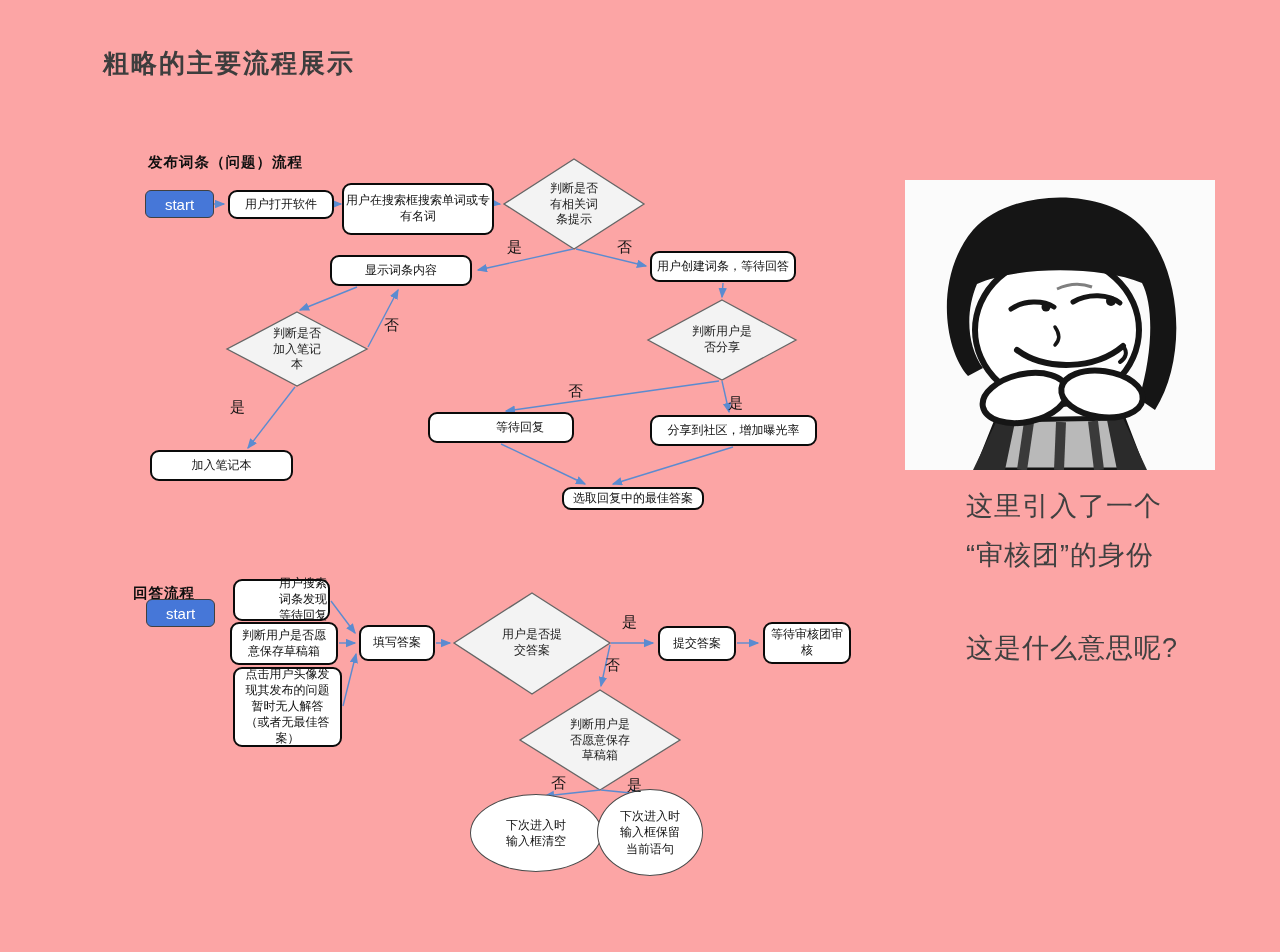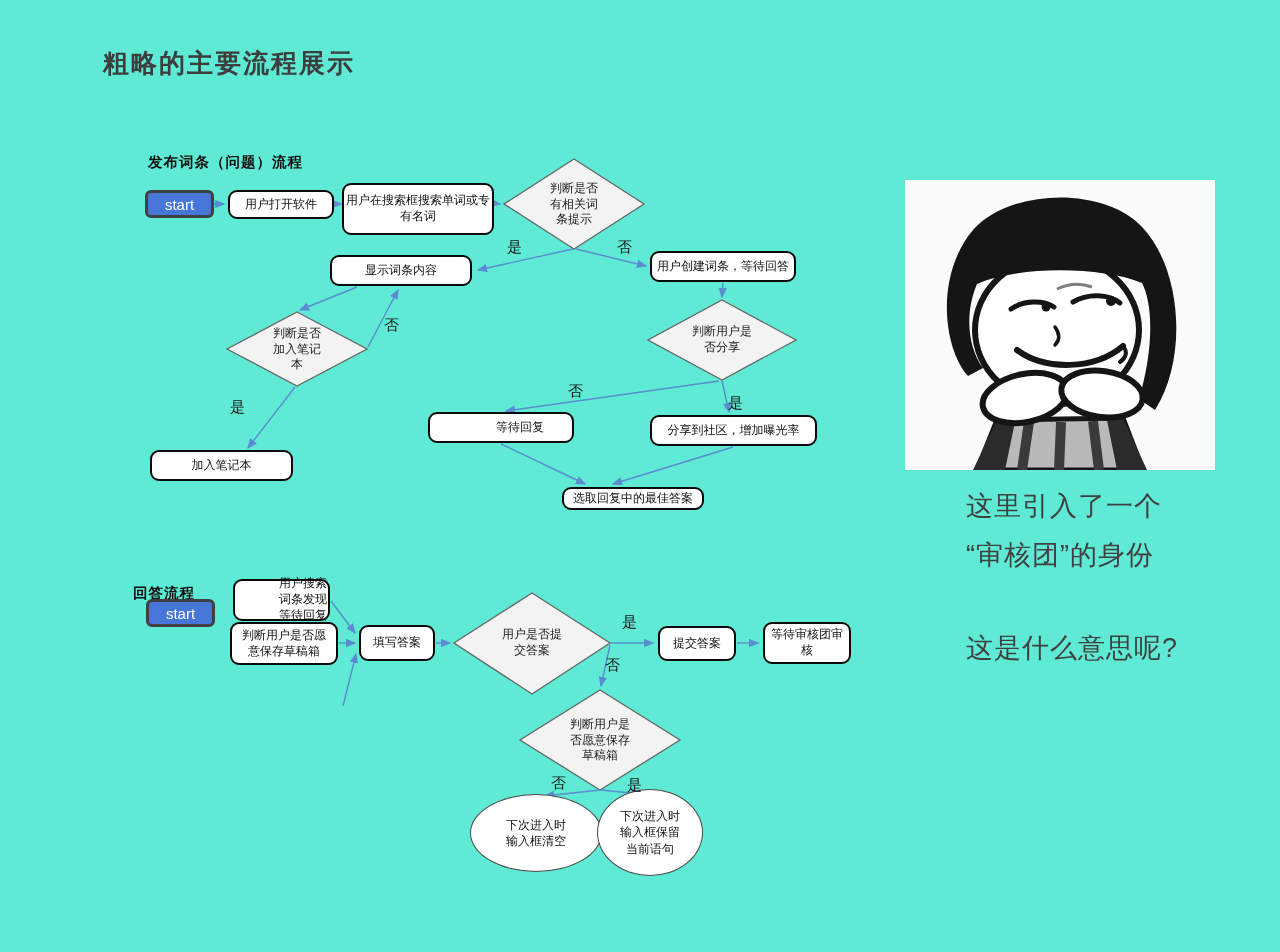--- a/index.html
+++ b/index.html
@@ -1,24 +1,24 @@
 <!DOCTYPE html>
 <html><head>
 <meta charset="utf-8">
 <style>
   html,body{margin:0;padding:0;background:#fff;}
   body{font-family:"Liberation Sans","DejaVu Sans",sans-serif;}
-  .stage{position:relative;width:1280px;height:952px;background:#5eead4;overflow:hidden;}
+  .stage{position:relative;width:1280px;height:952px;background:#fca5a5;overflow:hidden;}
   .page-title{position:absolute;left:103px;top:46px;font-size:26px;font-weight:bold;color:#3d3d3d;letter-spacing:2px;}
   .flow-heading{position:absolute;font-weight:bold;font-size:14.5px;color:#0f0f0f;letter-spacing:1px;}
   svg.overlay{position:absolute;left:0;top:0;z-index:1;}
   .node{position:absolute;z-index:2;background:#fff;border:2.5px solid #0a0a0a;border-radius:9px;
         display:flex;align-items:center;justify-content:center;text-align:center;
         font-size:12px;line-height:1.32;color:#111;box-sizing:border-box;}
-  .start-btn{position:absolute;z-index:2;background:#4677d8;border:3px solid #404040;border-radius:6px;color:#fff;
+  .start-btn{position:absolute;z-index:2;background:#4677d8;border:1px solid #404040;border-radius:6px;color:#fff;
         display:flex;align-items:center;justify-content:center;font-size:15px;box-sizing:border-box;}
   .dtext{position:absolute;z-index:2;transform:translate(-50%,-50%);display:flex;align-items:center;justify-content:center;
         text-align:center;font-size:12px;line-height:1.3;color:#1c1c1c;}
   .ellipse{position:absolute;z-index:2;background:#fff;border:1.5px solid #4a4a4a;border-radius:50%;
         display:flex;align-items:center;justify-content:center;text-align:center;font-size:12px;line-height:1.35;color:#111;box-sizing:border-box;}
   .edge-label{position:absolute;z-index:3;font-size:15px;color:#141414;}
   .aside-text{position:absolute;font-size:27px;color:#404040;line-height:49px;letter-spacing:1px;}
   .aside-text div{white-space:nowrap;}
   .meme{position:absolute;left:905px;top:180px;z-index:2;}
 </style>
@@ -97,20 +97,23 @@
 
   <div class="flow-heading" style="left:133px;top:560px;margin-top:24px;">回答流程</div>
 
   <div class="start-btn" style="left:146px;top:599px;width:69px;height:28px;">start</div>
   <div class="node" style="left:233px;top:579px;width:97px;height:42px;padding-left:43px;">
       <span style="width:76px;">用户搜索词条发现等待回复</span>
     </div>
   <div class="node" style="left:230px;top:622px;width:108px;height:43px;">
       <span style="width:86px;">判断用户是否愿意保存草稿箱</span>
     </div>
+  <div class="node" style="left:233px;top:667px;width:109px;height:80px;">
+      <span style="width:88px;">点击用户头像发现其发布的问题暂时无人解答（或者无最佳答案）</span>
+    </div>
   <div class="node" style="left:359px;top:625px;width:76px;height:36px;">填写答案</div>
   <div class="dtext" style="left:532px;top:643px;width:64px;">用户是否提交答案</div>
   <div class="node" style="left:658px;top:626px;width:78px;height:35px;">提交答案</div>
   <div class="node" style="left:763px;top:622px;width:88px;height:42px;">
       <span style="width:76px;">等待审核团审核</span>
     </div>
   <div class="dtext" style="left:600px;top:740px;width:64px;">判断用户是否愿意保存草稿箱</div>
   <div class="ellipse" style="left:470px;top:794px;width:132px;height:78px;">
       <span style="width:64px;">下次进入时输入框清空</span>
     </div>

